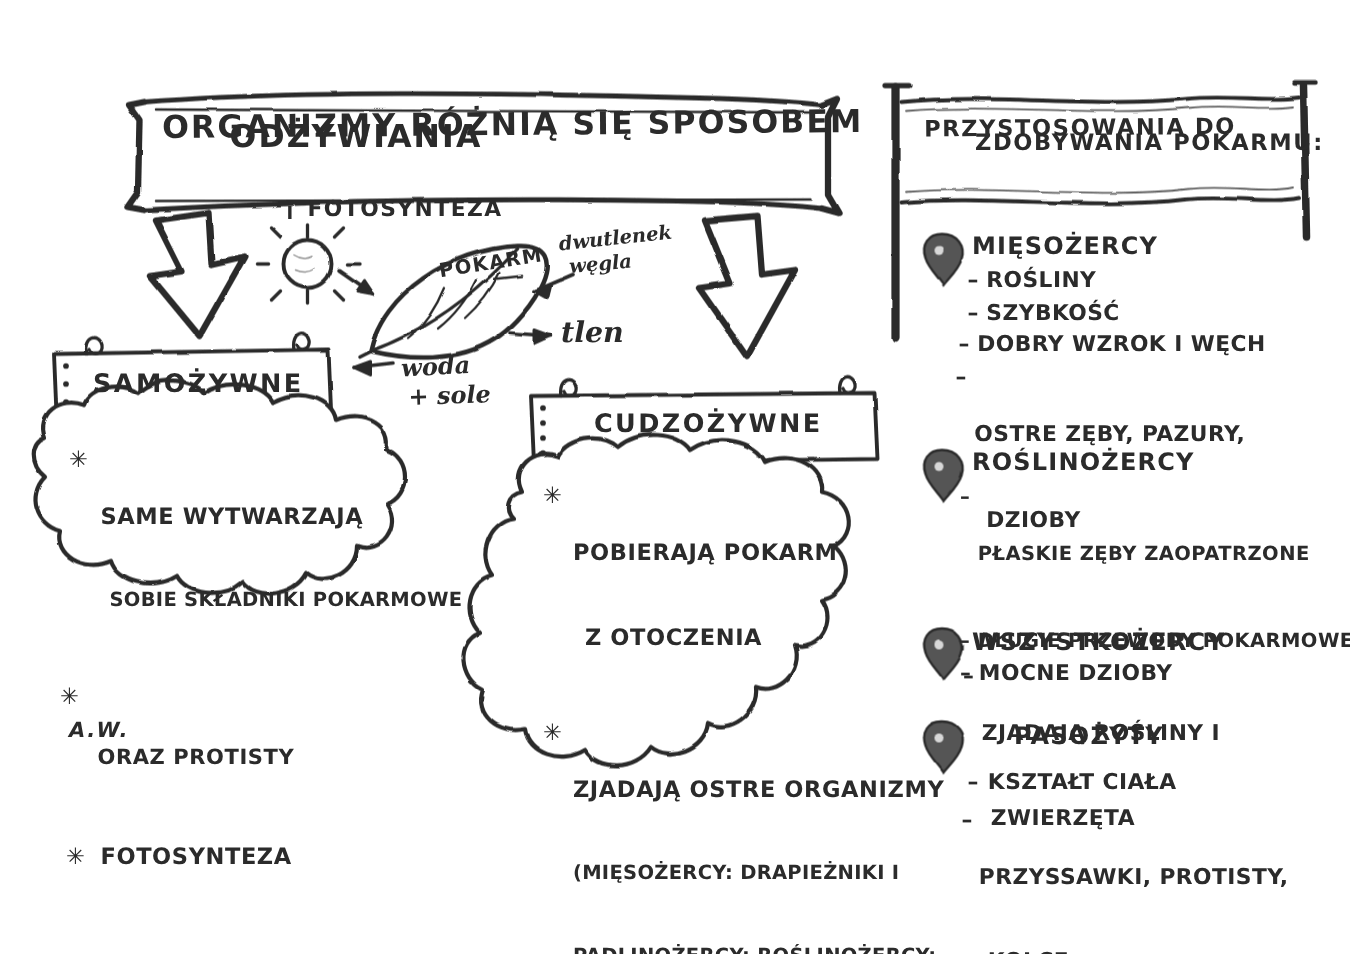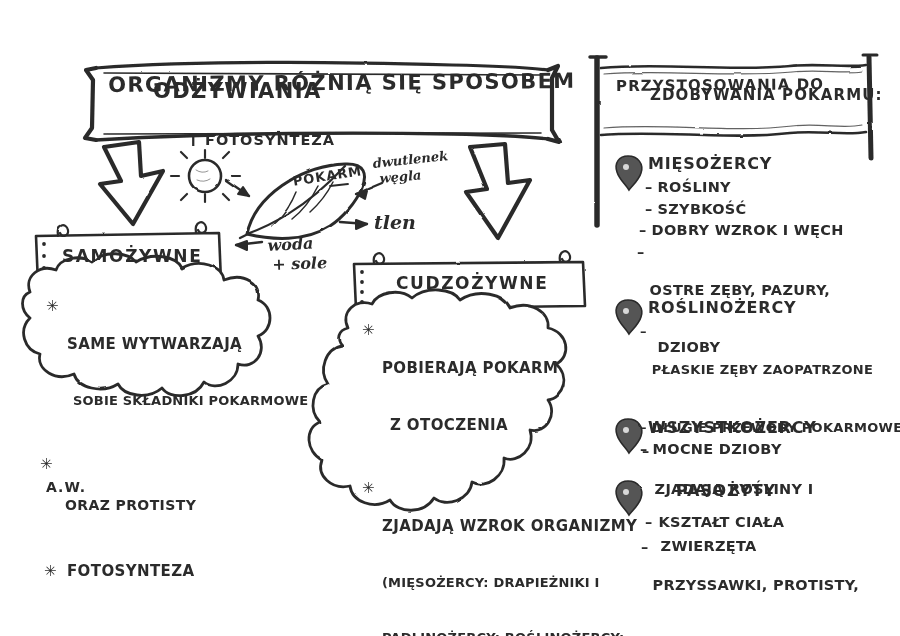--- a/index.html
+++ b/index.html
@@ -263,36 +263,36 @@
     <span>
       <span class="hw cloud-main" style="position:relative;display:block;margin-top:4px;margin-left:4px;font-size:14px;">ORAZ PROTISTY</span>
     </span>
   </div>
   <div style="display:flex;gap:10px;margin-top:12px;margin-left:-2px;">
     <span class="hw cloud-main" style="position:relative;">✳</span>
     <span class="hw cloud-main" style="position:relative;">FOTOSYNTEZA</span>
   </div>
 </div>
 
-<div class="hw sig" style="left:46px;top:480px;">A.W.</div>
+<div class="hw sig" style="left:46px;top:480px;font-style:italic;">A.W.</div>
 
 <div class="hw cat-head" style="left:396px;top:274px;">CUDZOŻYWNE</div>
 
 <div class="tblock" style="left:362px;top:322px;">
   <div style="display:flex;gap:7px;">
     <span class="hw cloud-main" style="position:relative;">✳</span>
     <span>
       <span class="hw cloud-main" style="position:relative;display:block;">POBIERAJĄ POKARM</span>
       <span class="hw cloud-main" style="position:relative;display:block;margin-top:3px;margin-left:8px;">Z OTOCZENIA</span>
     </span>
   </div>
   <div style="display:flex;gap:7px;margin-top:9px;">
     <span class="hw cloud-main" style="position:relative;">✳</span>
     <span>
-      <span class="hw cloud-main" style="position:relative;display:block;">ZJADAJĄ WZROK ORGANIZMY</span>
+      <span class="hw cloud-main" style="position:relative;display:block;">ZJADAJĄ OSTRE ORGANIZMY</span>
       <span class="hw cloud-sub" style="position:relative;display:block;margin-top:3px;">(MIĘSOŻERCY: DRAPIEŻNIKI I</span>
       <span class="hw cloud-sub" style="position:relative;display:block;margin-top:3px;">PADLINOŻERCY; ROŚLINOŻERCY;</span>
       
     </span>
   </div>
 
 </div>
 
 <div class="hw bullet-head" style="left:648px;top:155px;">MIĘSOŻERCY</div>
 <div class="tblock" style="left:645px;top:180px;">

